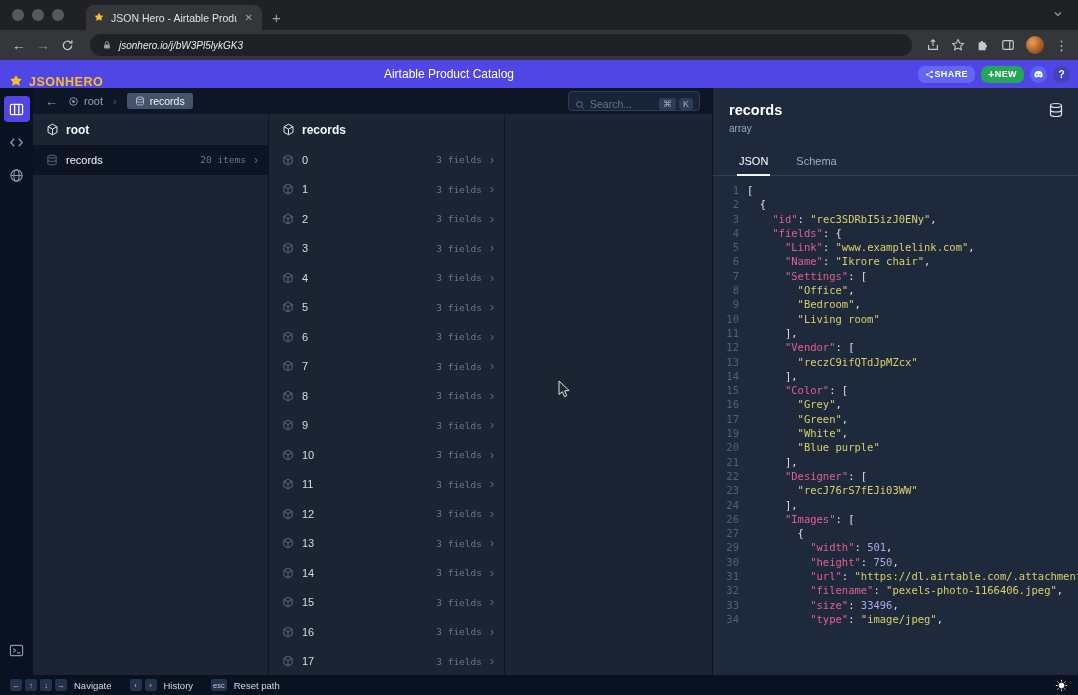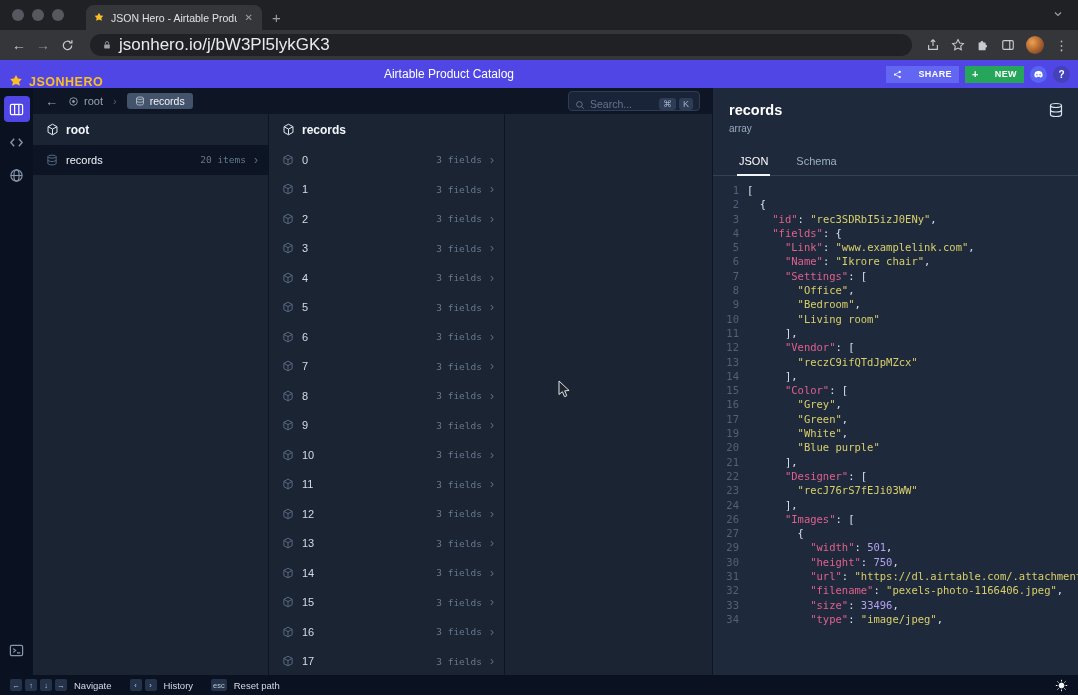--- a/index.html
+++ b/index.html
@@ -20,36 +20,36 @@
   .newtab { color:#9aa0a6; font-size:15px; margin:0 0 4px 10px; }
   .tabchev { margin-left:auto; margin-right:14px; margin-bottom:6px; color:#9aa0a6; }
   .tabchev svg { width:12px; height:12px; }
   .toolbar { height:30px; background:#35363a; display:flex; align-items:center; padding:0 10px; gap:6px; }
   .navbtn { color:#c7cbd1; font-size:14px; width:18px; text-align:center; }
   .navbtn.dim { color:#8b8e94; }
   .navbtn svg { width:13px; height:13px; display:block; margin:auto; }
   .omnibox { flex:1; height:22px; background:#202124; border-radius:11px; display:flex;
              align-items:center; gap:7px; padding:0 12px; margin:0 8px; overflow:hidden; }
   .omnibox svg { width:10px; height:10px; color:#9aa0a6; flex:none; }
-  .url { font-size:17px; color:#e8eaed; white-space:nowrap; }
+  .url { font-size:10px; color:#e8eaed; white-space:nowrap;font-style:italic; }
   .tool-icons { display:flex; align-items:center; gap:11px; }
   .tool-icons .ic { color:#c7cbd1; }
   .tool-icons .ic svg { width:14px; height:14px; display:block; }
   .avatar { width:18px; height:18px; border-radius:50%;
             background:radial-gradient(circle at 35% 35%, #f0a14f, #a05a2c 60%, #5b3a1e); }
   .kebab { color:#c7cbd1; font-size:13px; letter-spacing:0; }
   
   .appheader { position:relative; height:28px; background:var(--accent,#4f46e5);
                display:flex; align-items:center; padding:0 8px; }
   .brand { display:flex; align-items:center; gap:5px; z-index:2;margin-top:16px; }
   .brand svg { width:16px; height:16px; }
   .brand-name { color:var(--logo-yellow,#fbbf24); font-weight:bold; font-size:12.5px; letter-spacing:.5px; }
   .apptitle { position:absolute; left:0; right:180px; text-align:center; color:#fff; font-size:12px; }
   .actions { margin-left:auto; display:flex; align-items:center; gap:6px; z-index:2; }
-  .hbtn { height:17px; display:flex; align-items:center; gap:16px; padding:0 7px; border-radius:0;
+  .hbtn { height:17px; display:flex; align-items:center; gap:0; padding:0 7px; border-radius:7px;
           color:#fff; font-size:9px; font-weight:bold; letter-spacing:.4px; }
   .hbtn svg { width:9px; height:9px; }
   .hbtn.share { background:var(--accent-light,#6366f1); }
   .hbtn.new { background:var(--green,#26a65b); }
   .hbtn .plus { font-size:11px; font-weight:bold; line-height:1; }
   .circle-btn { width:17px; height:17px; border-radius:50%; display:flex; align-items:center; justify-content:center; }
   .circle-btn.discord { background:var(--discord,#5865f2); }
   .circle-btn.discord svg { width:13px; height:13px; }
   .circle-btn.help { background:#4542b9; color:#fff; font-size:10px; font-weight:bold; }
   

